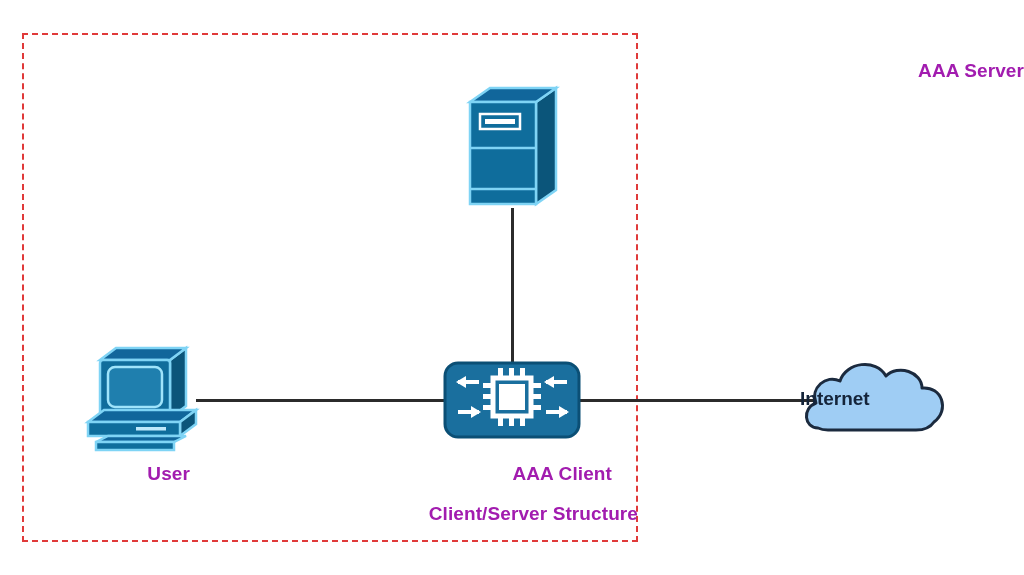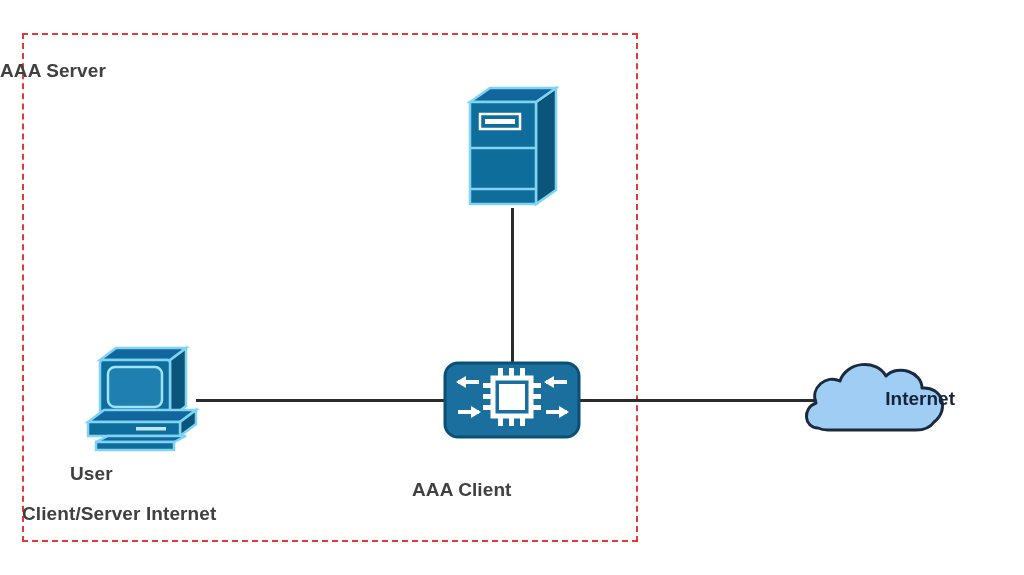--- a/index.html
+++ b/index.html
@@ -39,51 +39,51 @@
   .link-h { height: 3px; }
   .link-v { width: 3px; }
 
   .link-user-client  { left: 196px; top: 399px; width: 256px; }
   .link-client-net   { left: 572px; top: 399px; width: 242px; }
   .link-server-client{ left: 511px; top: 208px; height: 158px; }
 
   
   .label {
     position: absolute;
-    color: #404040;
+    color: #a21caf;
     font-size: 19px;
     font-weight: 700;
     letter-spacing: .1px;
     white-space: nowrap;
-    text-align: left;
+    text-align: right;
   }
   .label-server { left: 0; top: 60px; width: 1024px; }
   .label-server span { display: inline-block; transform: translateX(0px); }
-  .label-client { left: 412px; top: 463px; width: 200px; margin-top: 16px; }
+  .label-client { left: 412px; top: 463px; width: 200px; }
   .label-user   { left: 70px;  top: 463px; width: 120px; }
   .label-boundary {
     left: 22px; top: 503px; width: 616px;
     font-size: 19px; font-weight: 700;
   }
 
   
   .icon { position: absolute; }
   .icon svg { display: block; overflow: visible; }
 
   .icon-server { left: 462px; top: 84px;  width: 100px; height: 130px; }
   .icon-router { left: 443px; top: 360px; width: 138px; height: 80px; }
   .icon-user   { left: 74px;  top: 338px; width: 130px; height: 115px; }
   .icon-cloud  { left: 800px; top: 350px; width: 155px; height: 100px; }
 
   .cloud-text {
     position: absolute;
     left: 800px;
     top: 400px;
     width: 155px;
-    text-align: right;
+    text-align: left;
     font-size: 19px;
     font-weight: 700;
     color: #14243a;
     transform: translateY(-12px);
     pointer-events: none;
     white-space: nowrap;
   }
 </style>
 </head>
 <body>
@@ -196,15 +196,15 @@
                C46,12 76,8 86,26
                C98,14 122,22 122,38
                C142,36 150,60 134,72
                C130,78 124,80 116,80
                L28,80
                C24,80 20,79 18,78 Z" fill="#9fcdf4" stroke="#1b2a3e" stroke-width="3" stroke-linejoin="round"></path>
     </svg>
   </div>
   <div class="cloud-text">Internet</div>
 
-  <div class="label label-boundary">Client/Server Internet</div>
+  <div class="label label-boundary">Client/Server Structure</div>
 
 </div>
 
 </body></html>

